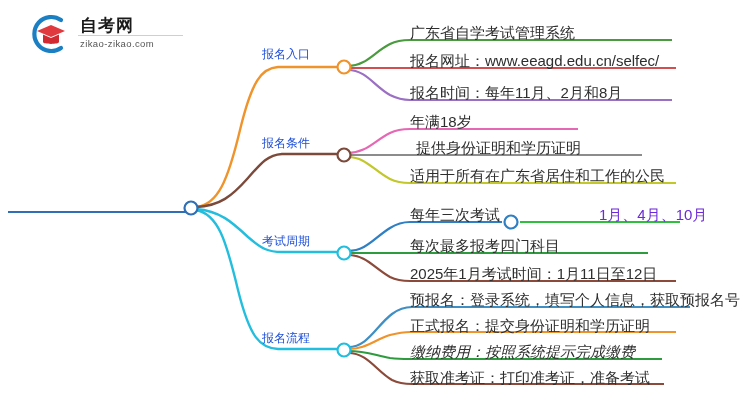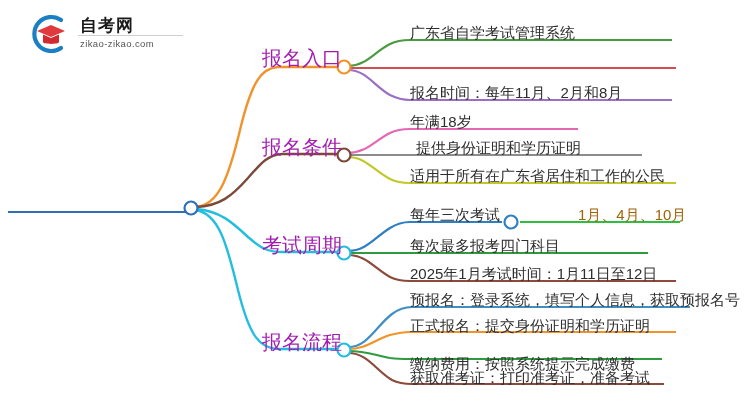--- a/index.html
+++ b/index.html
@@ -34,31 +34,32 @@
     white-space: nowrap;
     color: #2b2b2b;
     line-height: 1;
     pointer-events: auto;
   }
   .root-node {
     font-size: 17px;
     color: #262626;
   }
   .branch-node {
-    font-size: 20px;
-    color: #a21caf;
+    font-size: 12px;
+    color: #1d4ed8;
     text-align: center;
   }
   .leaf-node {
     font-size: 15px;
     color: #2e2e2e;
   }
   .sub-node {
     font-size: 15px;
-    color: #a16207;
+    color: #6d28d9;
+    margin-left: 21px;
   }
 
   
   #logo {
     position: absolute;
     left: 28px;
     top: 12px;
     width: 160px;
     height: 46px;
   }
@@ -147,31 +148,32 @@
   <circle cx="344" cy="253" r="6.5" fill="#ffffff" stroke="#23bedd" stroke-width="2.2"></circle>
   <circle cx="344" cy="350" r="6.5" fill="#ffffff" stroke="#23bedd" stroke-width="2.2"></circle>
   <circle cx="511" cy="222" r="6.5" fill="#ffffff" stroke="#2f7fc4" stroke-width="2.2"></circle>
 </svg>
 
 <div class="layer">
 
 
   <div class="node branch-node" style="left:262px; top:48px;">报名入口</div>
   <div class="node leaf-node" style="left:410px; top:25px;">广东省自学考试管理系统</div>
+  <div class="node leaf-node" style="left:410px; top:53px;">报名网址：www.eeagd.edu.cn/selfec/</div>
   <div class="node leaf-node" style="left:410px; top:85px;">报名时间：每年11月、2月和8月</div>
 
   <div class="node branch-node" style="left:262px; top:137px;">报名条件</div>
   <div class="node leaf-node" style="left:410px; top:114px;">年满18岁</div>
   <div class="node leaf-node" style="left:416px; top:140px;text-align:center;">提供身份证明和学历证明</div>
   <div class="node leaf-node" style="left:410px; top:168px;">适用于所有在广东省居住和工作的公民</div>
 
   <div class="node branch-node" style="left:262px; top:235px;">考试周期</div>
   <div class="node leaf-node" style="left:410px; top:207px;">每年三次考试</div>
   <div class="node sub-node" style="left:578px; top:207px;">1月、4月、10月</div>
   <div class="node leaf-node" style="left:410px; top:238px;">每次最多报考四门科目</div>
   <div class="node leaf-node" style="left:410px; top:266px;">2025年1月考试时间：1月11日至12日</div>
 
   <div class="node branch-node" style="left:262px; top:332px;">报名流程</div>
   <div class="node leaf-node" style="left:410px; top:318px;">正式报名：提交身份证明和学历证明</div>
   <div class="node leaf-node" style="left:410px; top:292px;">预报名：登录系统，填写个人信息，获取预报名号</div>
-  <div class="node leaf-node" style="left:410px; top:356px;">缴纳费用：按照系统提示完成缴费</div>
+  <div class="node leaf-node" style="left:410px; top:344px;font-style:italic;">缴纳费用：按照系统提示完成缴费</div>
   <div class="node leaf-node" style="left:410px; top:370px;">获取准考证：打印准考证，准备考试</div>
 </div>
 
 </body></html>

